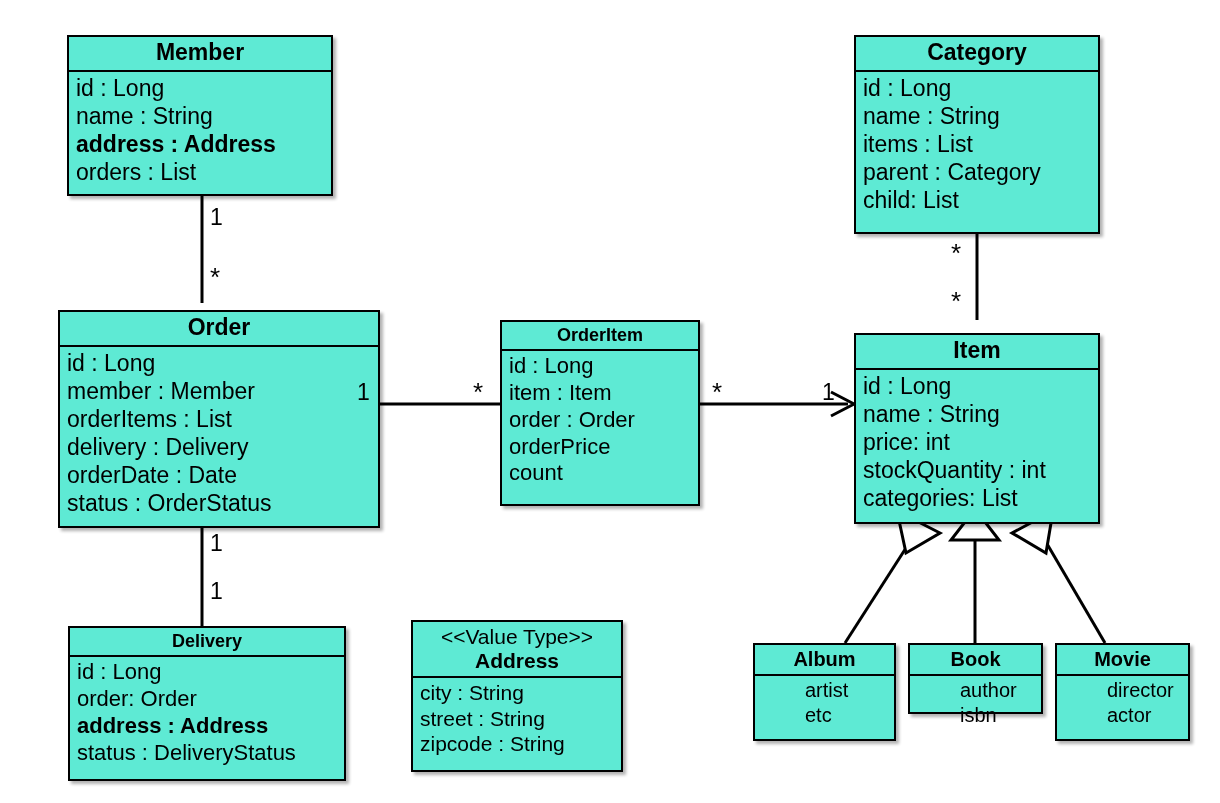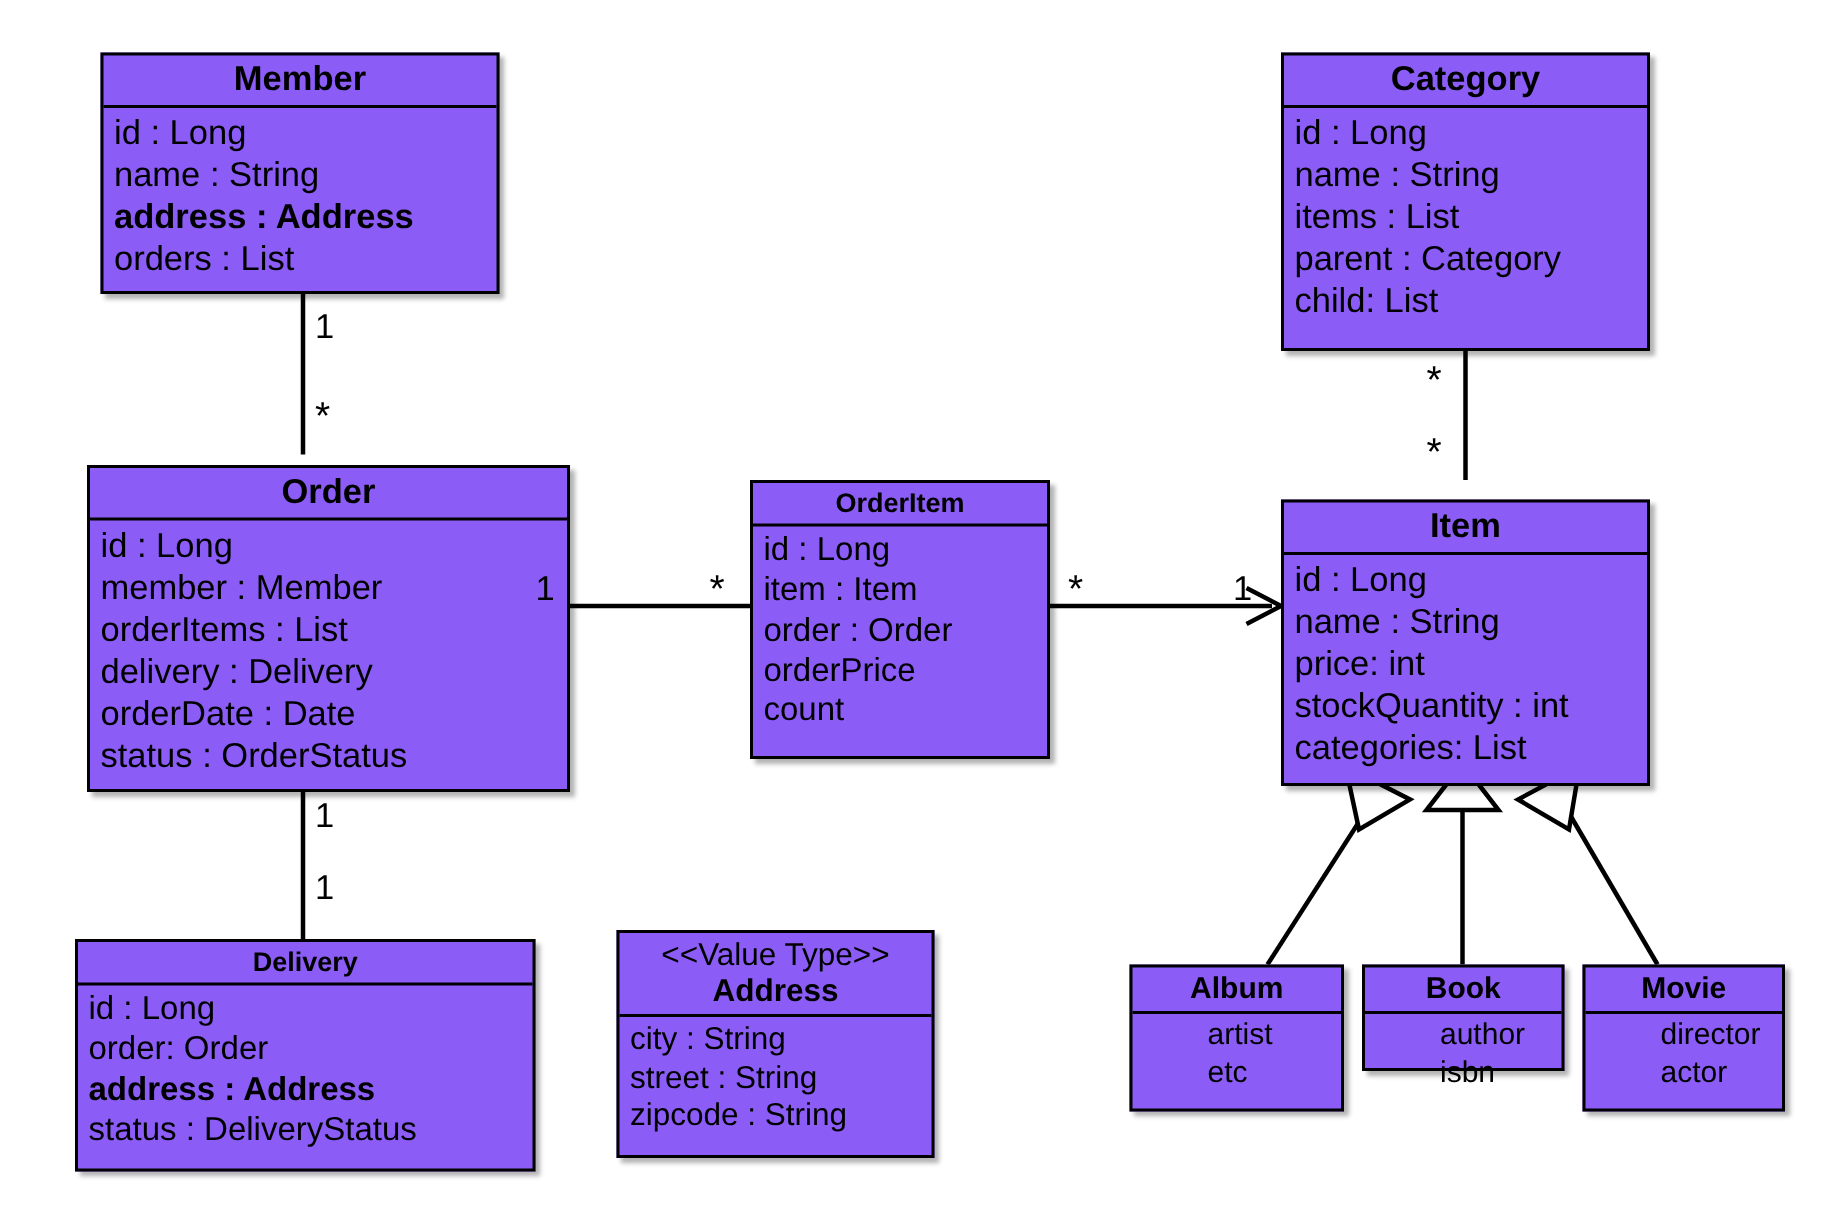--- a/index.html
+++ b/index.html
@@ -18,21 +18,21 @@
   svg.edges {
     position: absolute;
     left: 0;
     top: 0;
     width: 1220px;
     height: 803px;
     pointer-events: none;
   }
   .uml-class {
     position: absolute;
-    background: #8b5cf6;
+    background: #5eead4;
     border: 2.5px solid #000000;
     box-sizing: border-box;
     box-shadow: 3px 3px 3px rgba(0,0,0,0.30);
     z-index: 5;
   }
   .uml-header {
     border-bottom: 2.5px solid #000000;
     text-align: center;
     font-weight: bold;
     color: #000000;
@@ -155,21 +155,21 @@
     <div class="uml-header">Item</div>
     <div class="uml-attrs">
       <div class="attr">id : Long</div>
       <div class="attr">name : String</div>
       <div class="attr">price: int</div>
       <div class="attr">stockQuantity : int</div>
       <div class="attr">categories: List</div>
     </div>
   </div>
 
-  <div class="uml-class fs22" style="left:50px; top:626px; width:307px; height:155px;">
+  <div class="uml-class fs22" style="left:68px; top:626px; width:278px; height:155px;">
     <div class="uml-header">Delivery</div>
     <div class="uml-attrs">
       <div class="attr">id : Long</div>
       <div class="attr">order: Order</div>
       <div class="attr bold">address : Address</div>
       <div class="attr">status : DeliveryStatus</div>
     </div>
   </div>
 
   <div class="uml-class fs21" style="left:411px; top:620px; width:212px; height:152px;">

